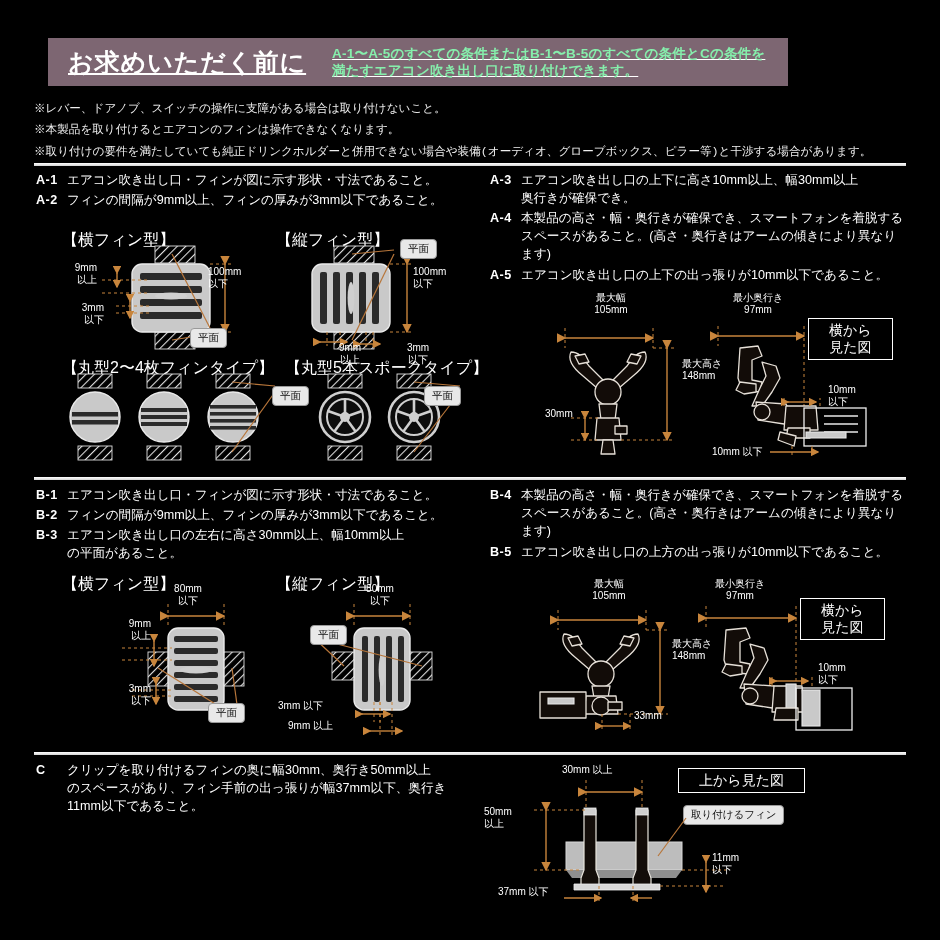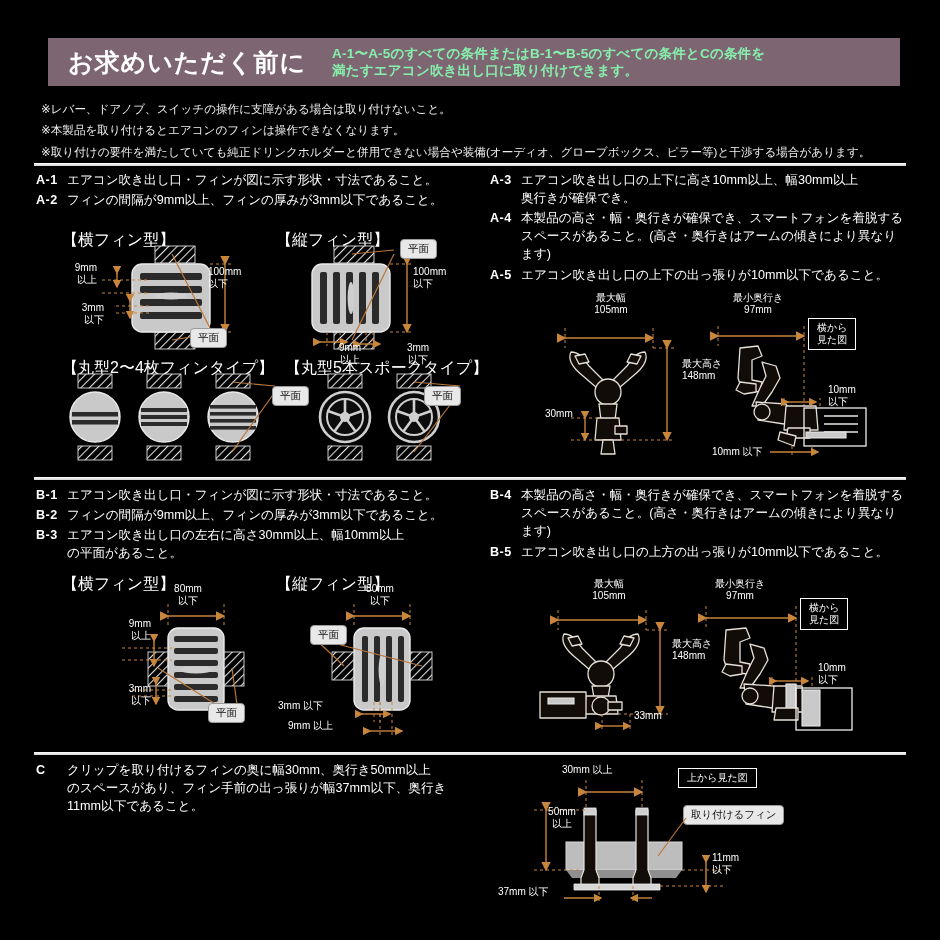--- a/index.html
+++ b/index.html
@@ -3,32 +3,32 @@
 <meta charset="utf-8">
 <style>
   html,body{margin:0;padding:0;background:#fff;}
   body{font-family:"Liberation Sans","DejaVu Sans",sans-serif;}
   #page{
     position:relative;width:940px;height:940px;background:#000;
     overflow:hidden;color:#fff;
   }
   
   .hdr-bar{
-    position:absolute;left:48px;top:38px;width:852px;height:48px;
-    background:#7d6672;display:flex;align-items:center;
+    position:absolute;left:48px;top:38px;width:740px;height:48px;
+    background:#7d6672;display:flex;align-items:center;text-decoration:underline;
   }
   .hdr-title{
     font-size:25px;font-weight:bold;color:#fff;margin-left:20px;
     letter-spacing:1px;white-space:nowrap;
   }
   .hdr-sub{
     margin-left:26px;font-size:13.5px;font-weight:bold;line-height:1.28;
     color:#86efac;white-space:pre-line;letter-spacing:.2px;
   }
-  .notes{position:absolute;left:41px;top:98px;width:880px;}
+  .notes{position:absolute;left:34px;top:98px;width:880px;font-family:Liberation Mono, monospace;}
   .note{font-size:11.6px;line-height:1.85;color:#efefef;white-space:nowrap;}
 
   
   .rule{position:absolute;left:34px;width:872px;height:3px;
         background:linear-gradient(#fff,#d3d3d3);}
 
   
   .spec{position:absolute;display:flex;font-size:12.6px;line-height:1.42;color:#fff;}
   .spec .code{min-width:31px;font-weight:bold;letter-spacing:.5px;flex:none;}
   .spec .txt{white-space:pre-line;}
@@ -37,21 +37,21 @@
   .ptitle{position:absolute;font-size:16px;color:#fff;white-space:nowrap;}
 
   
   .dim{position:absolute;font-size:10px;color:#fff;line-height:1.18;white-space:pre-line;}
   .callout{
     position:absolute;background:#e8e8e8;color:#111;border-radius:4px;
     font-size:10.5px;padding:2px 7px;white-space:nowrap;border:1px solid #9a9a9a;
   }
   .boxlab{
     position:absolute;background:#000;color:#fff;border:1.6px solid #fff;
-    font-size:10px;padding:3px 8px;white-space:pre-line;line-height:1.2;text-align:center;
+    font-size:14px;padding:3px 20px;white-space:pre-line;line-height:1.2;text-align:center;
   }
   svg{position:absolute;overflow:visible;}
   .dline{stroke:#c8853c;stroke-width:1;stroke-dasharray:3 3;fill:none;}
   .arrw{stroke:#c8853c;stroke-width:1.4;fill:none;}
   .lead{stroke:#b8763a;stroke-width:1.2;fill:none;}
   .vent{fill:#c9c9c9;stroke:#eaeaea;stroke-width:1.4;}
   .hatchbg{fill:url(#hatch);stroke:#ddd;stroke-width:.9;}
   .prod{fill:#120c08;stroke:#e6e0d8;stroke-width:1.3;stroke-linejoin:round;}
   .prodlt{fill:#c9c9c9;stroke:#e8e8e8;stroke-width:1.1;}
 </style>
@@ -512,19 +512,19 @@
     <line class="dline" x1="160" y1="108" x2="226" y2="108"></line>
     <line class="arrw" x1="206" y1="84" x2="206" y2="114" marker-start="url(#arS)" marker-end="url(#arS)"></line>
 
     <line class="dline" x1="99" y1="108" x2="99" y2="126"></line>
     <line class="dline" x1="133" y1="108" x2="133" y2="126"></line>
     <line class="arrw" x1="64" y1="120" x2="101" y2="120" marker-end="url(#arS)"></line>
     <line class="arrw" x1="152" y1="120" x2="131" y2="120" marker-end="url(#arS)"></line>
 
     <path class="lead" d="M158,78 L186,40"></path>
   </svg>
-  <div class="dim" style="left:532px;top:806px;text-align:center;width:60px">50mm
+  <div class="dim" style="left:484px;top:806px;text-align:left;width:60px">50mm
 以上</div>
   <div class="dim" style="left:712px;top:852px">11mm
 以下</div>
   <div class="dim" style="left:498px;top:886px">37mm 以下</div>
 
 </div>
 
 </body></html>

